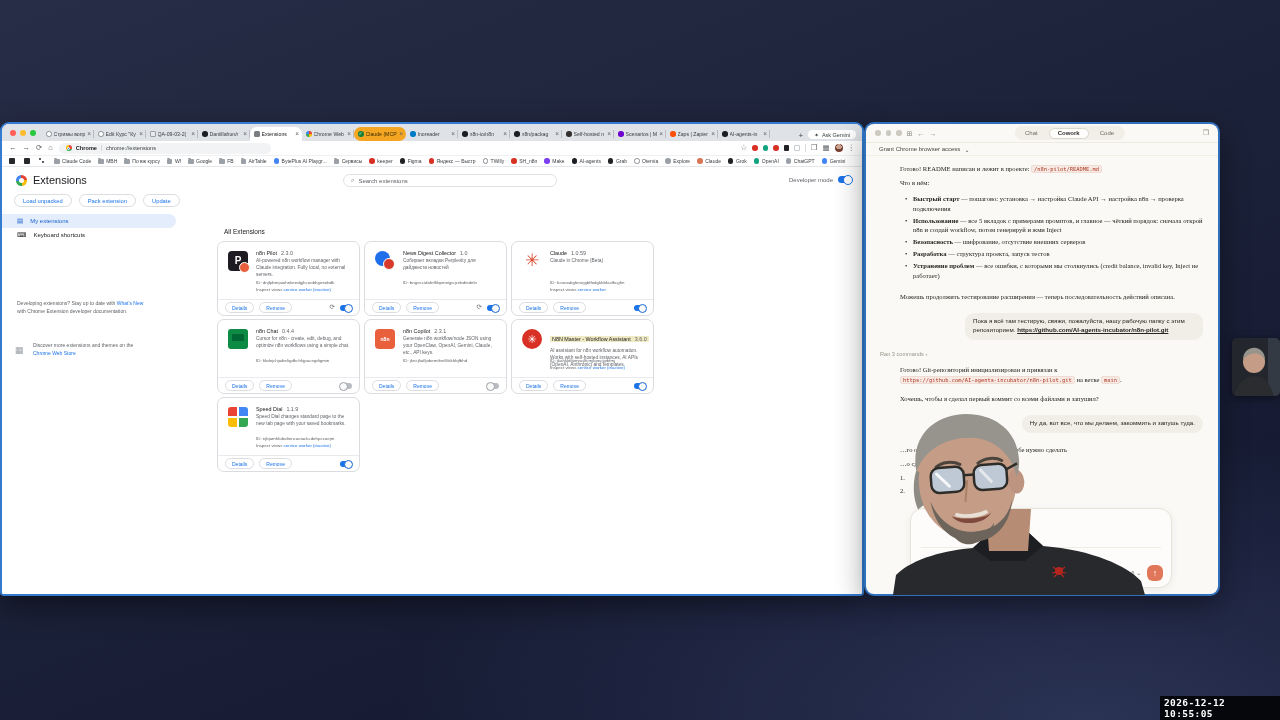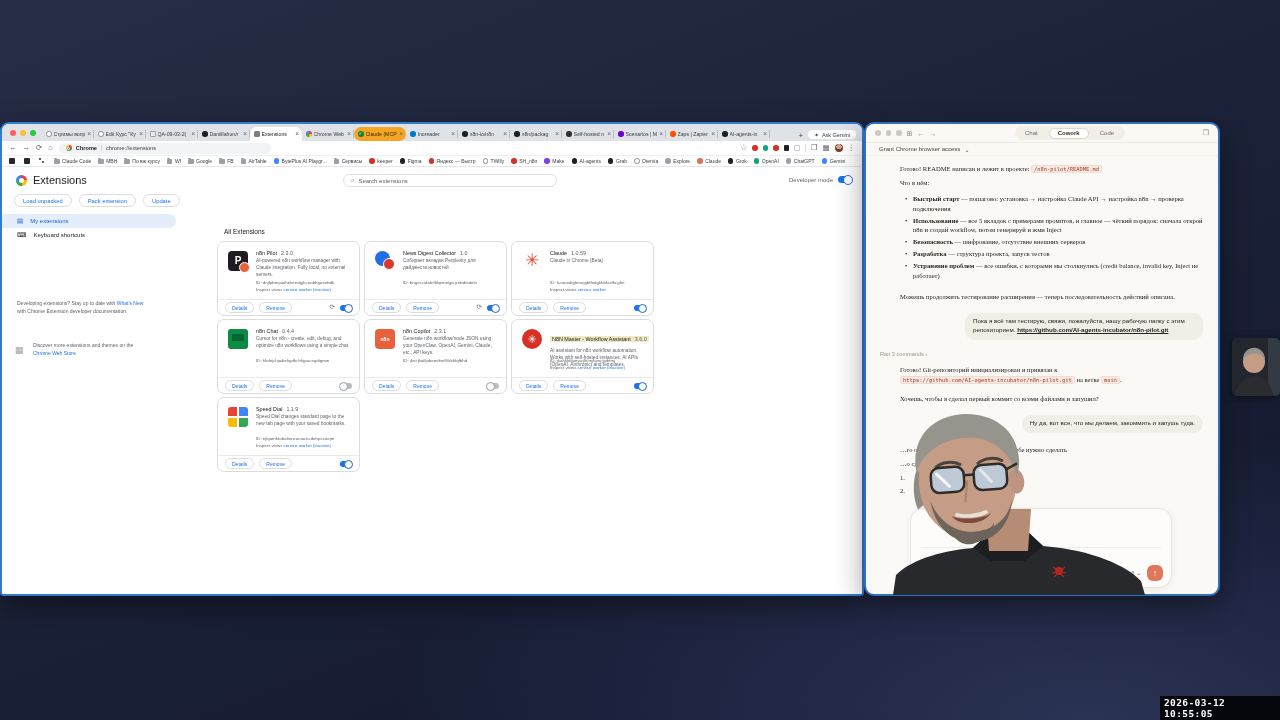--- a/index.html
+++ b/index.html
@@ -782,14 +782,14 @@
   <div class="minicam">
     <svg width="48" height="58" viewBox="0 0 48 58">
       <rect width="48" height="58" fill="#23262c"></rect>
       <rect x="36" y="0" width="12" height="58" fill="#343a44"></rect>
       <circle cx="22" cy="24" r="11" fill="#c59d87"></circle>
       <path d="M11,22 C11,13 18,9 24,10 C30,11 33,16 33,22 C30,16 24,14 19,16 C15,18 12,19 11,22 Z" fill="#97948d"></path>
       <path d="M2,58 C6,44 14,38 22,38 C31,38 38,44 42,58 Z" fill="#2b2c30"></path>
     </svg>
   </div>
 
-  <div class="tstamp">2026-03-12 10:55:05</div>
+  <div class="tstamp">2026-12-12 10:55:05</div>
 </div>
 
 </body></html>

